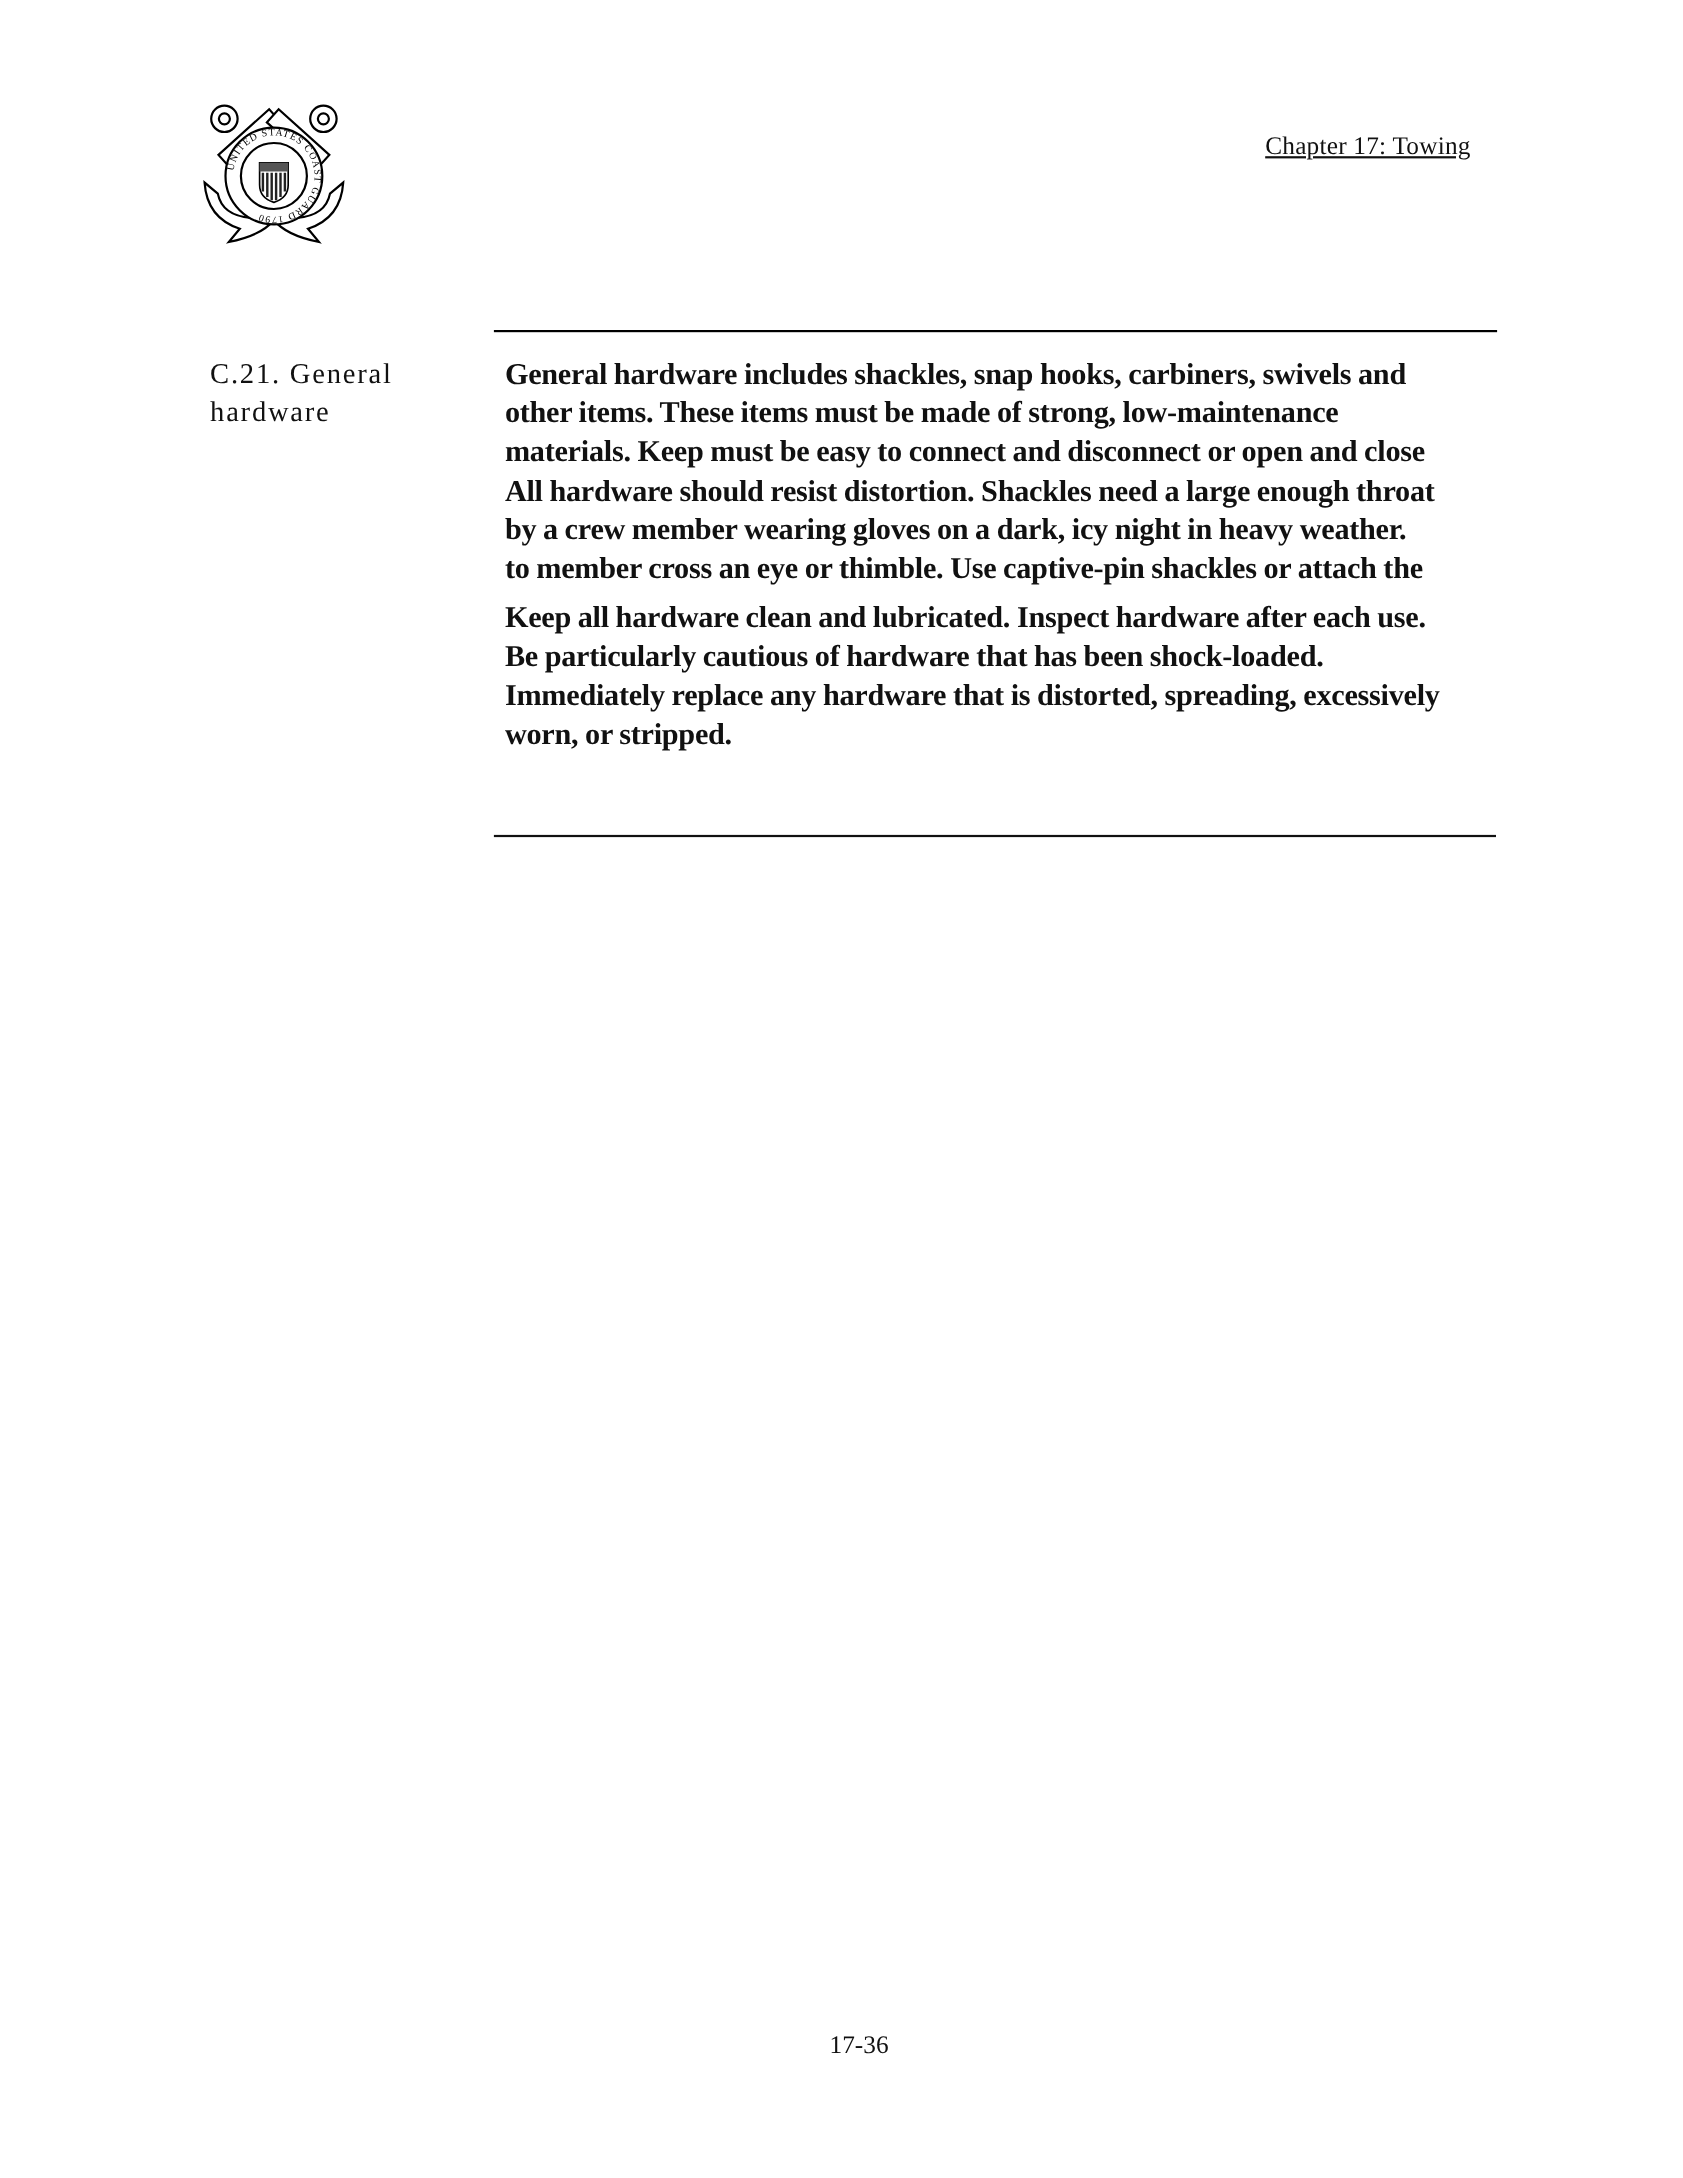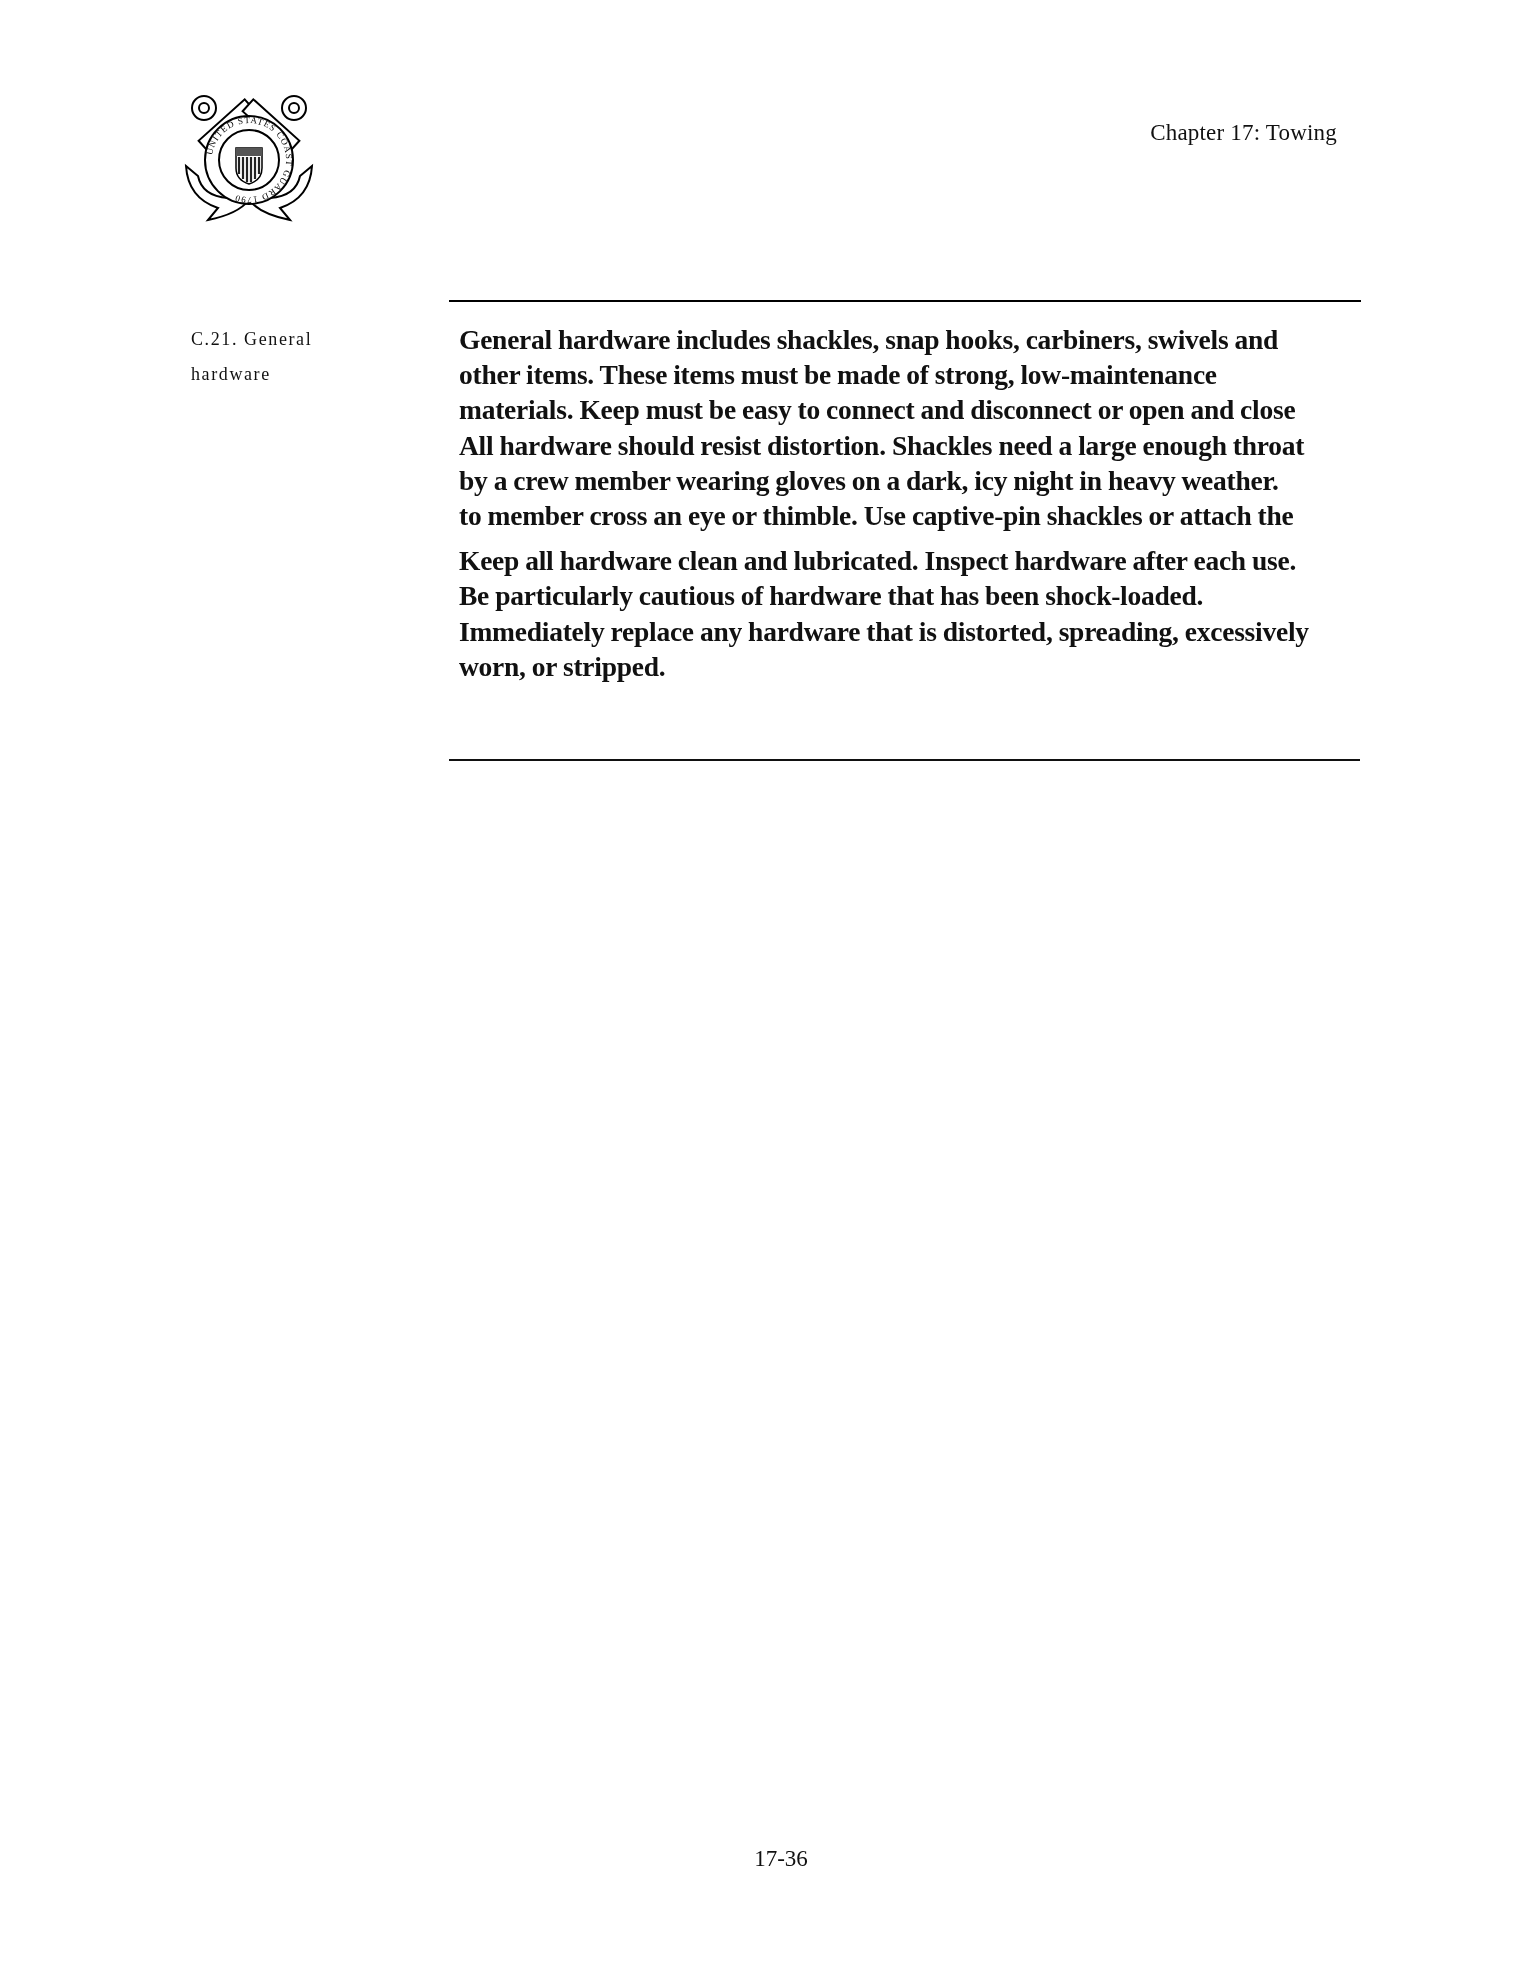--- a/index.html
+++ b/index.html
@@ -1,23 +1,23 @@
 <!DOCTYPE html>
 <html><head>
 <meta charset="utf-8">
 <style>
   html, body { margin: 0; padding: 0; background: #ffffff; }
   body { width: 1530px; height: 1980px; position: relative; overflow: hidden;
          font-family: "Liberation Serif", "DejaVu Serif", serif; color: #111; }
   .logo { position: absolute; left: 178px; top: 88px; width: 142px; height: 136px; }
-  .running-header { position: absolute; right: 193px; top: 120px; font-size: 23px; letter-spacing: 0.2px; }
+  .running-header { position: absolute; right: 193px; top: 120px; font-size: 23px; letter-spacing: 0.2px; text-decoration: underline; }
   .rule-top { position: absolute; left: 449px; top: 300px; width: 912px; height: 2px; background: #000; }
   .rule-bottom { position: absolute; left: 449px; top: 759px; width: 911px; height: 1.5px; background: #111; }
   .side-heading { position: absolute; left: 191px; top: 322px; width: 230px;
-                  font-size: 18px; line-height: 35px; letter-spacing: 1.6px; }
+                  font-size: 26px; line-height: 35px; letter-spacing: 1.6px; }
   .body-text { position: absolute; left: 459px; top: 322px; width: 900px;
                font-size: 27.5px; line-height: 35.2px; letter-spacing: -0.25px; word-spacing: -0.5px; font-weight: bold; }
   .body-text p { margin: 0 0 10px 0; }
   .body-text .line { display: block; white-space: nowrap; }
   .page-number { position: absolute; left: 0; width: 1530px; top: 1846px; text-align: center; font-size: 23px; padding-left: 16px; }
 </style>
 </head>
 <body>
 
 <div class="logo">

